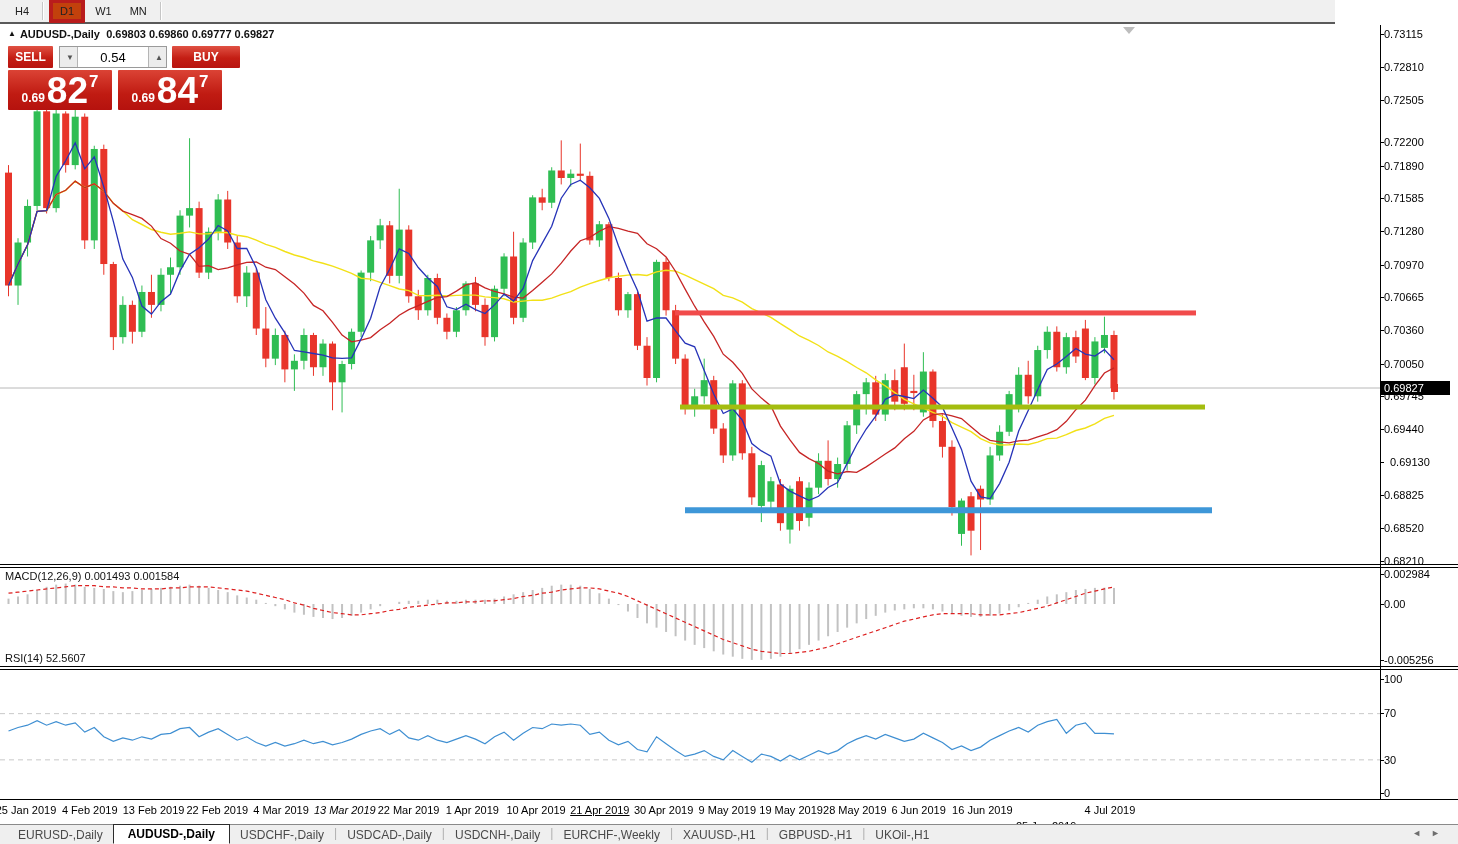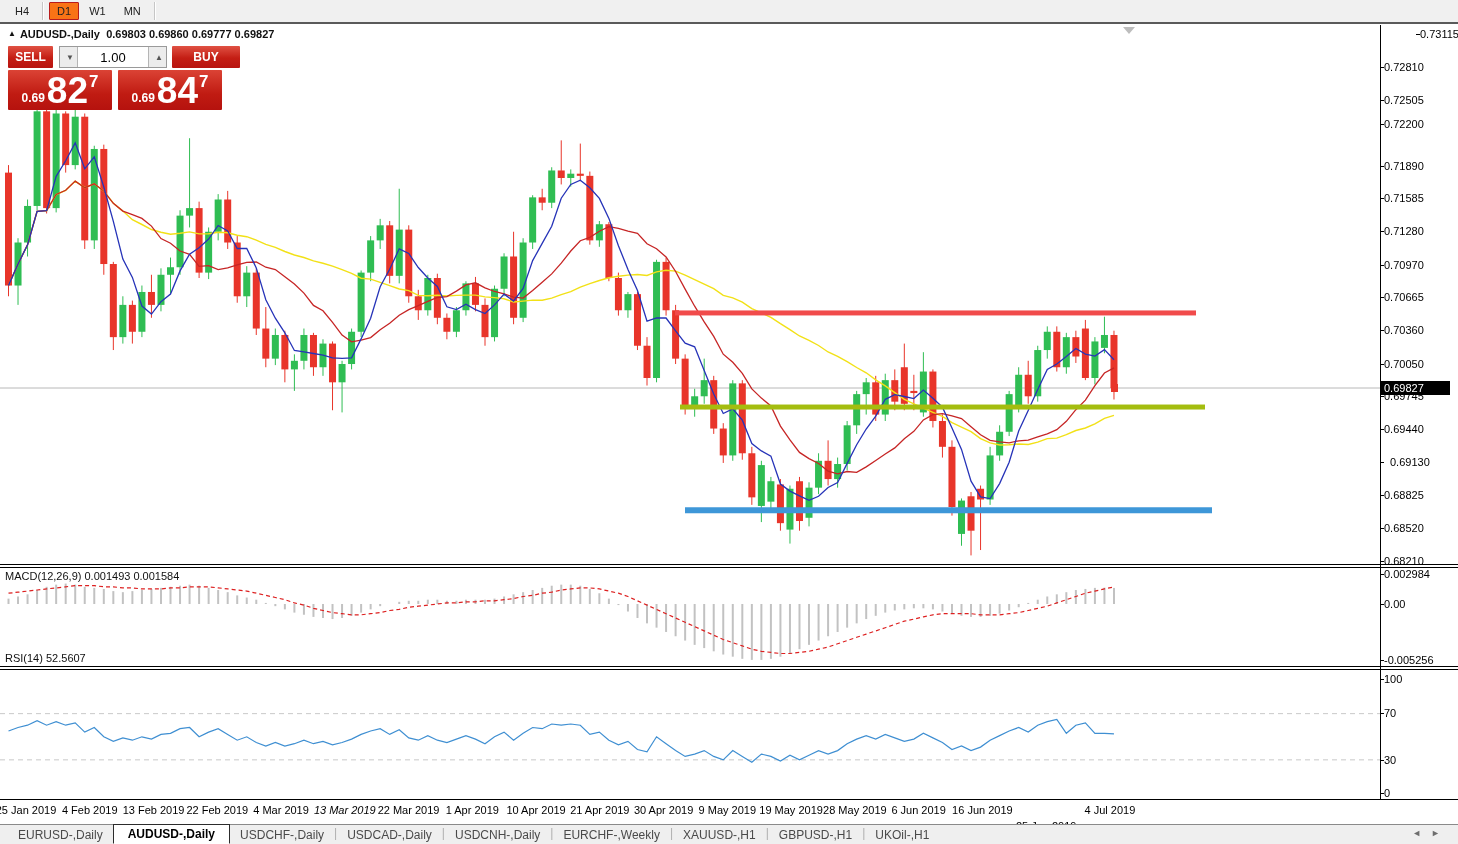--- a/index.html
+++ b/index.html
@@ -1,22 +1,22 @@
 <!DOCTYPE html>
 <html><head>
 <meta charset="utf-8">
 <style>
   html,body{margin:0;padding:0;background:#fff;}
   body{width:1458px;height:844px;position:relative;overflow:hidden;
        font-family:"Liberation Sans",sans-serif;-webkit-font-smoothing:antialiased;}
   
-  .toolbar{position:absolute;left:0;top:0;width:1458px;height:22px;background:#f0f0f0;
+  .toolbar{position:absolute;left:0;top:0;width:1335px;height:22px;background:#f0f0f0;
            border-bottom:2px solid #5a5a5a;display:flex;align-items:center;font-size:11px;color:#222;}
   .tf-btn{padding:2px 7px;margin:0 1px;border:1px solid transparent;border-radius:1px;cursor:default;}
-  .tf-btn.active{background:#f97316;border:1px solid #b91c1c;}
+  .tf-btn.active{background:#c2410c;border:4px solid #b91c1c;}
   .tb-sep{width:1px;height:18px;background:#c6c6c6;border-right:1px solid #fff;margin:0 4px;}
   
   .hline{position:absolute;left:0;width:1458px;height:1px;background:#000;}
   .vaxis-line{position:absolute;left:1380px;top:25px;width:1px;height:775px;background:#000;}
   .chart-title{position:absolute;left:8px;top:28px;font-size:11px;font-weight:bold;color:#111;white-space:nowrap;}
   .chart-title .tri{font-size:8px;vertical-align:2px;margin-right:4px;}
   .endmark{position:absolute;left:1123px;top:27px;width:0;height:0;
            border-left:6px solid transparent;border-right:6px solid transparent;border-top:7px solid #bdbdbd;}
   
   .tw-btn{position:absolute;height:22px;color:#fff;font-weight:bold;font-size:12px;
@@ -443,21 +443,21 @@
 <div class="endmark"></div>
 
 <div class="chart-title">
   <span class="tri">▲</span><span>AUDUSD-,Daily</span>&nbsp;&nbsp;<span>0.69803</span>&nbsp;<span>0.69860</span>&nbsp;<span>0.69777</span>&nbsp;<span>0.69827</span>
 </div>
 
 <div>
   <div class="tw-btn" style="left:8px;top:46px;width:45px;">SELL</div>
   <div class="spinner">
     <button class="sp-btn left">▼</button>
-    <div class="sp-field">1.00</div>
+    <div class="sp-field">0.54</div>
     <button class="sp-btn right">▲</button>
   </div>
   <div class="tw-btn" style="left:172px;top:46px;width:68px;">BUY</div>
   <div class="bigquote" style="left:8px;">
     <span class="bq-small">0.69</span>
     <span class="bq-big">82</span>
     <span class="bq-sup">7</span>
   </div>
   <div class="bigquote" style="left:118px;">
     <span class="bq-small">0.69</span>
@@ -467,24 +467,24 @@
 </div>
 
 <div class="ind-label" style="top:570px">
   <span>MACD(12,26,9)</span> <span>0.001493</span> <span>0.001584</span>
 </div>
 <div class="ind-label" style="top:652px">
   <span>RSI(14)</span> <span>52.5607</span>
 </div>
 
 <div id="price-labels">
-    <div class="plabel" style="top: 27.9516px; margin-left: 36px;"><span class="tick"></span>0.73115</div>
+    <div class="plabel" style="top: 27.9516px;"><span class="tick"></span>0.73115</div>
     <div class="plabel" style="top: 60.7473px;"><span class="tick"></span>0.72810</div>
     <div class="plabel" style="top: 93.543px;"><span class="tick"></span>0.72505</div>
-    <div class="plabel" style="top: 118px;"><span class="tick"></span>0.72200</div>
+    <div class="plabel" style="top: 136px;"><span class="tick"></span>0.72200</div>
     <div class="plabel" style="top: 159.672px;"><span class="tick"></span>0.71890</div>
     <div class="plabel" style="top: 192.468px;"><span class="tick"></span>0.71585</div>
     <div class="plabel" style="top: 225.263px;"><span class="tick"></span>0.71280</div>
     <div class="plabel" style="top: 258.597px;"><span class="tick"></span>0.70970</div>
     <div class="plabel" style="top: 291.392px;"><span class="tick"></span>0.70665</div>
     <div class="plabel" style="top: 324.188px;"><span class="tick"></span>0.70360</div>
     <div class="plabel" style="top: 357.522px;"><span class="tick"></span>0.70050</div>
     <div class="plabel" style="top: 390.317px;"><span class="tick"></span>0.69745</div>
     <div class="plabel" style="top: 423.113px;"><span class="tick"></span>0.69440</div>
     <div class="plabel" style="top: 456.446px; padding-left: 6px;"><span class="tick"></span>0.69130</div>
@@ -507,21 +507,21 @@
 <div id="date-labels">
     <div class="dlabel" style="left: 26px;">25 Jan 2019</div>
     <div class="dlabel" style="left: 89.76px;">4 Feb 2019</div>
     <div class="dlabel" style="left: 153.52px;">13 Feb 2019</div>
     <div class="dlabel" style="left: 217.28px;">22 Feb 2019</div>
     <div class="dlabel" style="left: 281.04px;">4 Mar 2019</div>
     <div class="dlabel" style="left: 344.8px; font-style: italic;">13 Mar 2019</div>
     <div class="dlabel" style="left: 408.56px;">22 Mar 2019</div>
     <div class="dlabel" style="left: 472.32px;">1 Apr 2019</div>
     <div class="dlabel" style="left: 536.08px;">10 Apr 2019</div>
-    <div class="dlabel" style="left: 599.84px;">21 Apr 2019</div>
+    <div class="dlabel" style="left: 599.84px; text-decoration: underline;">21 Apr 2019</div>
     <div class="dlabel" style="left: 663.6px;">30 Apr 2019</div>
     <div class="dlabel" style="left: 727.36px;">9 May 2019</div>
     <div class="dlabel" style="left: 791.12px;">19 May 2019</div>
     <div class="dlabel" style="left: 854.88px;">28 May 2019</div>
     <div class="dlabel" style="left: 918.64px;">6 Jun 2019</div>
     <div class="dlabel" style="left: 982.4px;">16 Jun 2019</div>
     <div class="dlabel" style="left: 1046.16px; margin-top: 16px;">25 Jun 2019</div>
     <div class="dlabel" style="left: 1109.92px;">4 Jul 2019</div>
   </div>
 

